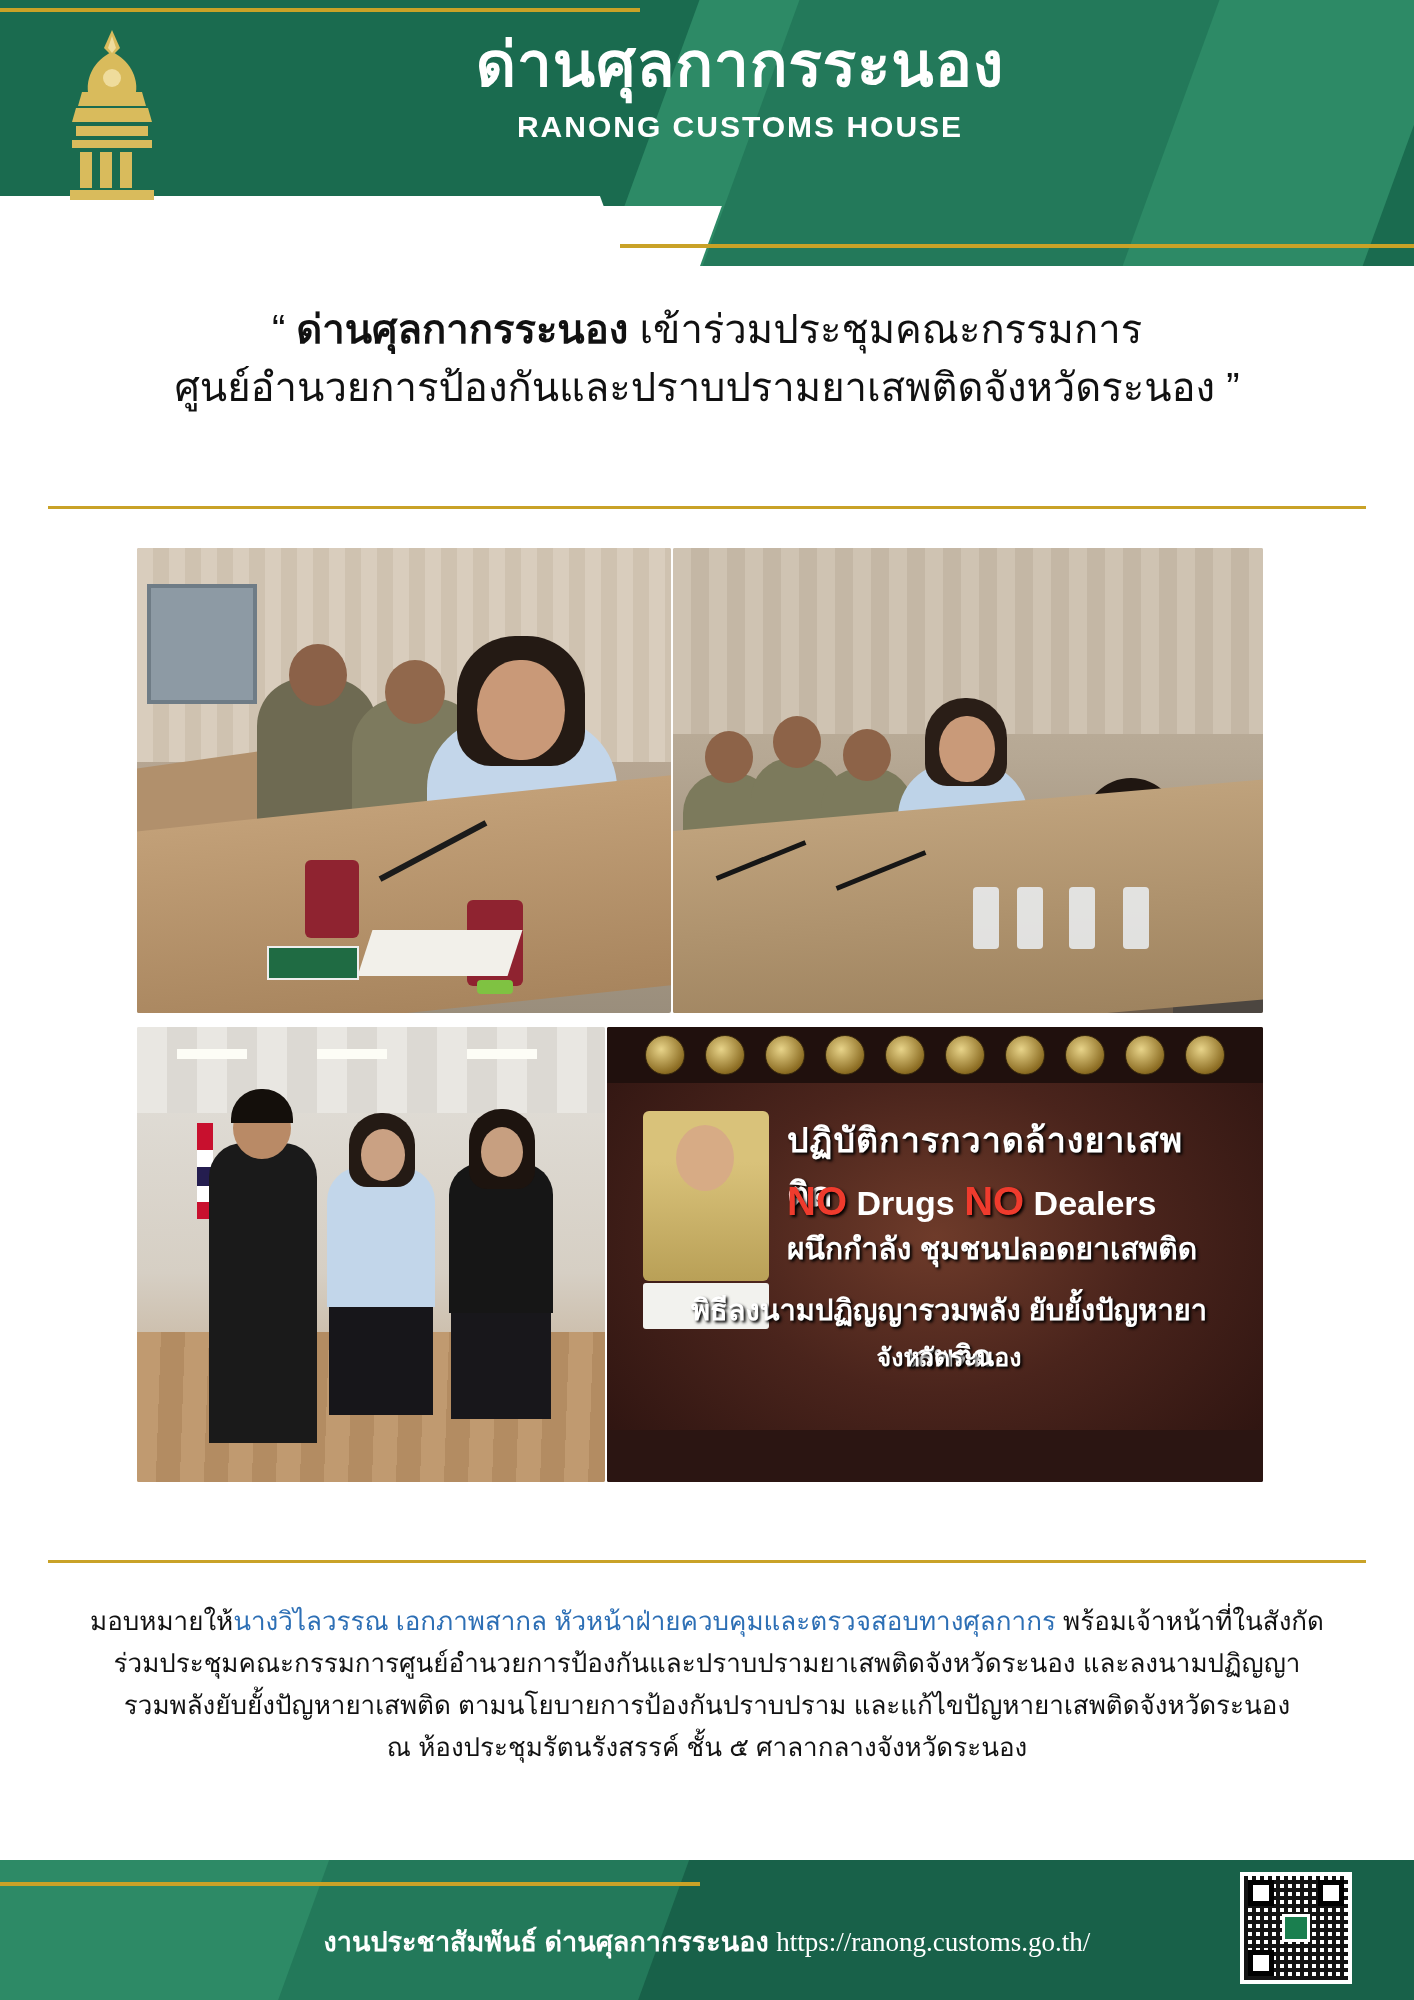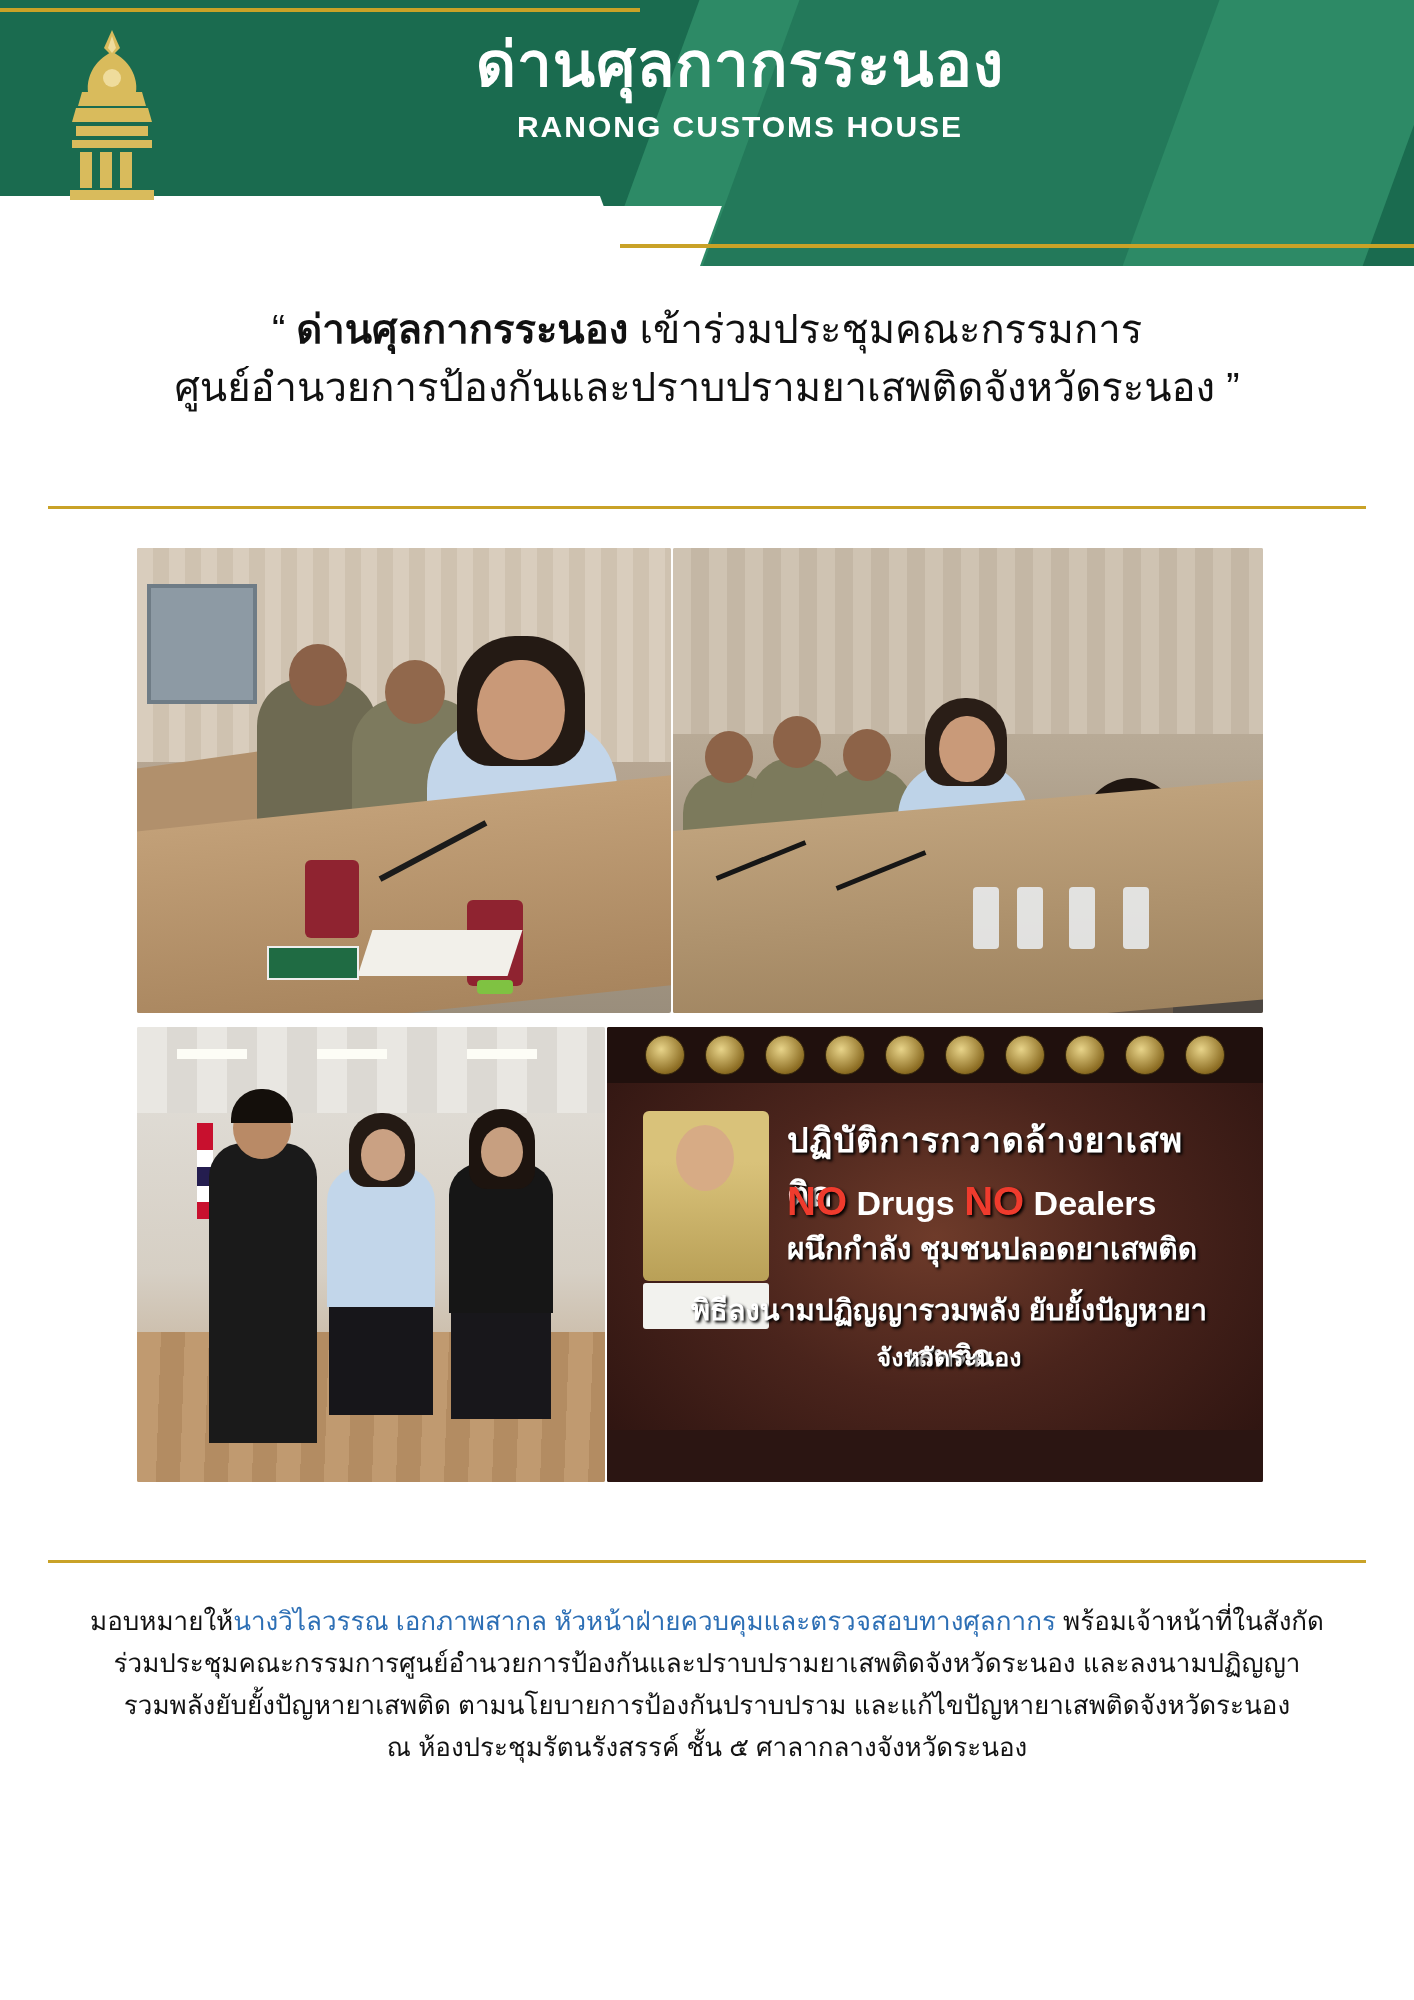--- a/index.html
+++ b/index.html
@@ -624,14 +624,30 @@
 
   <div class="caption">
     <div>
       <span>มอบหมายให้</span><span class="link">นางวิไลวรรณ เอกภาพสากล หัวหน้าฝ่ายควบคุมและตรวจสอบทางศุลกากร</span><span> พร้อมเจ้าหน้าที่ในสังกัด</span>
     </div>
     <div>ร่วมประชุมคณะกรรมการศูนย์อำนวยการป้องกันและปราบปรามยาเสพติดจังหวัดระนอง และลงนามปฏิญญา</div>
     <div>รวมพลังยับยั้งปัญหายาเสพติด ตามนโยบายการป้องกันปราบปราม และแก้ไขปัญหายาเสพติดจังหวัดระนอง</div>
     <div>ณ ห้องประชุมรัตนรังสรรค์ ชั้น ๕ ศาลากลางจังหวัดระนอง</div>
   </div>
 
+  <div class="footer">
+    <div class="diagA"></div>
+    <div class="diagB"></div>
+    <div class="goldline"></div>
+    <div class="footer-text">
+      <span>งานประชาสัมพันธ์ ด่านศุลกากรระนอง</span>
+      <span class="url">https://ranong.customs.go.th/</span>
+    </div>
+    <div class="qr">
+      <div class="cells"></div>
+      <div class="finder f1"></div>
+      <div class="finder f2"></div>
+      <div class="finder f3"></div>
+      <div class="ctr"></div>
+    </div>
+  </div>
 
 </div>
 
 </body></html>

